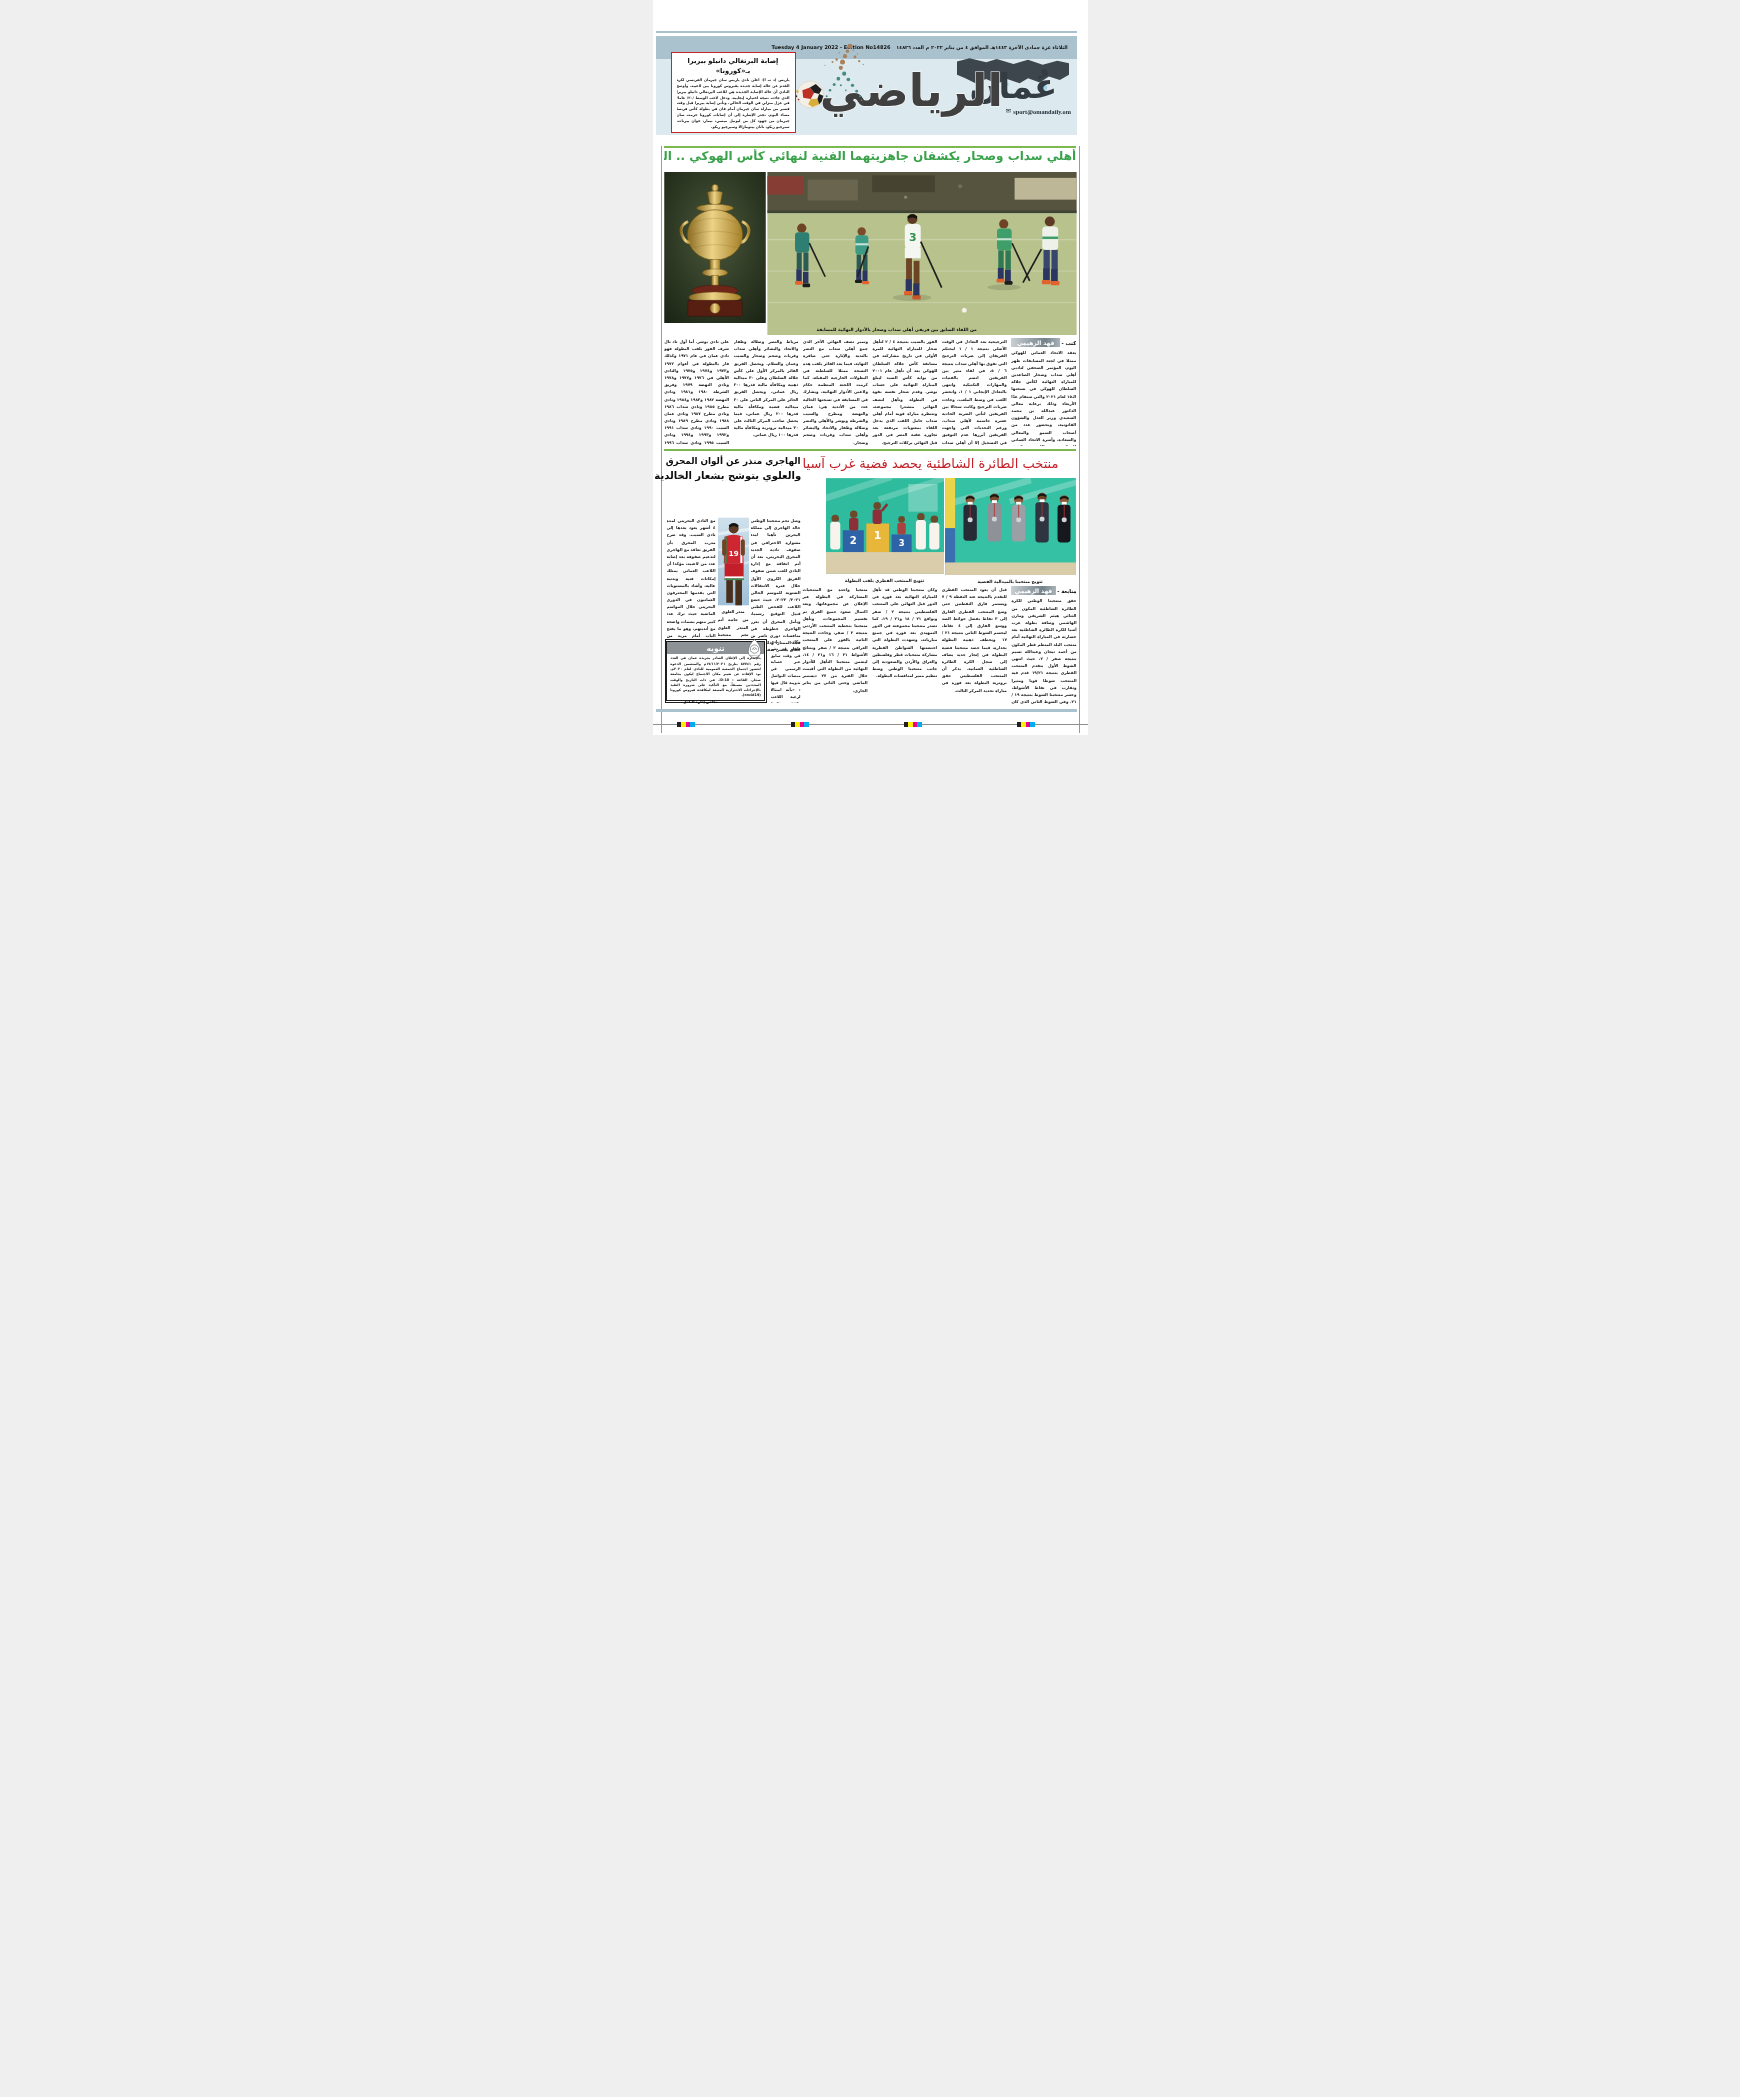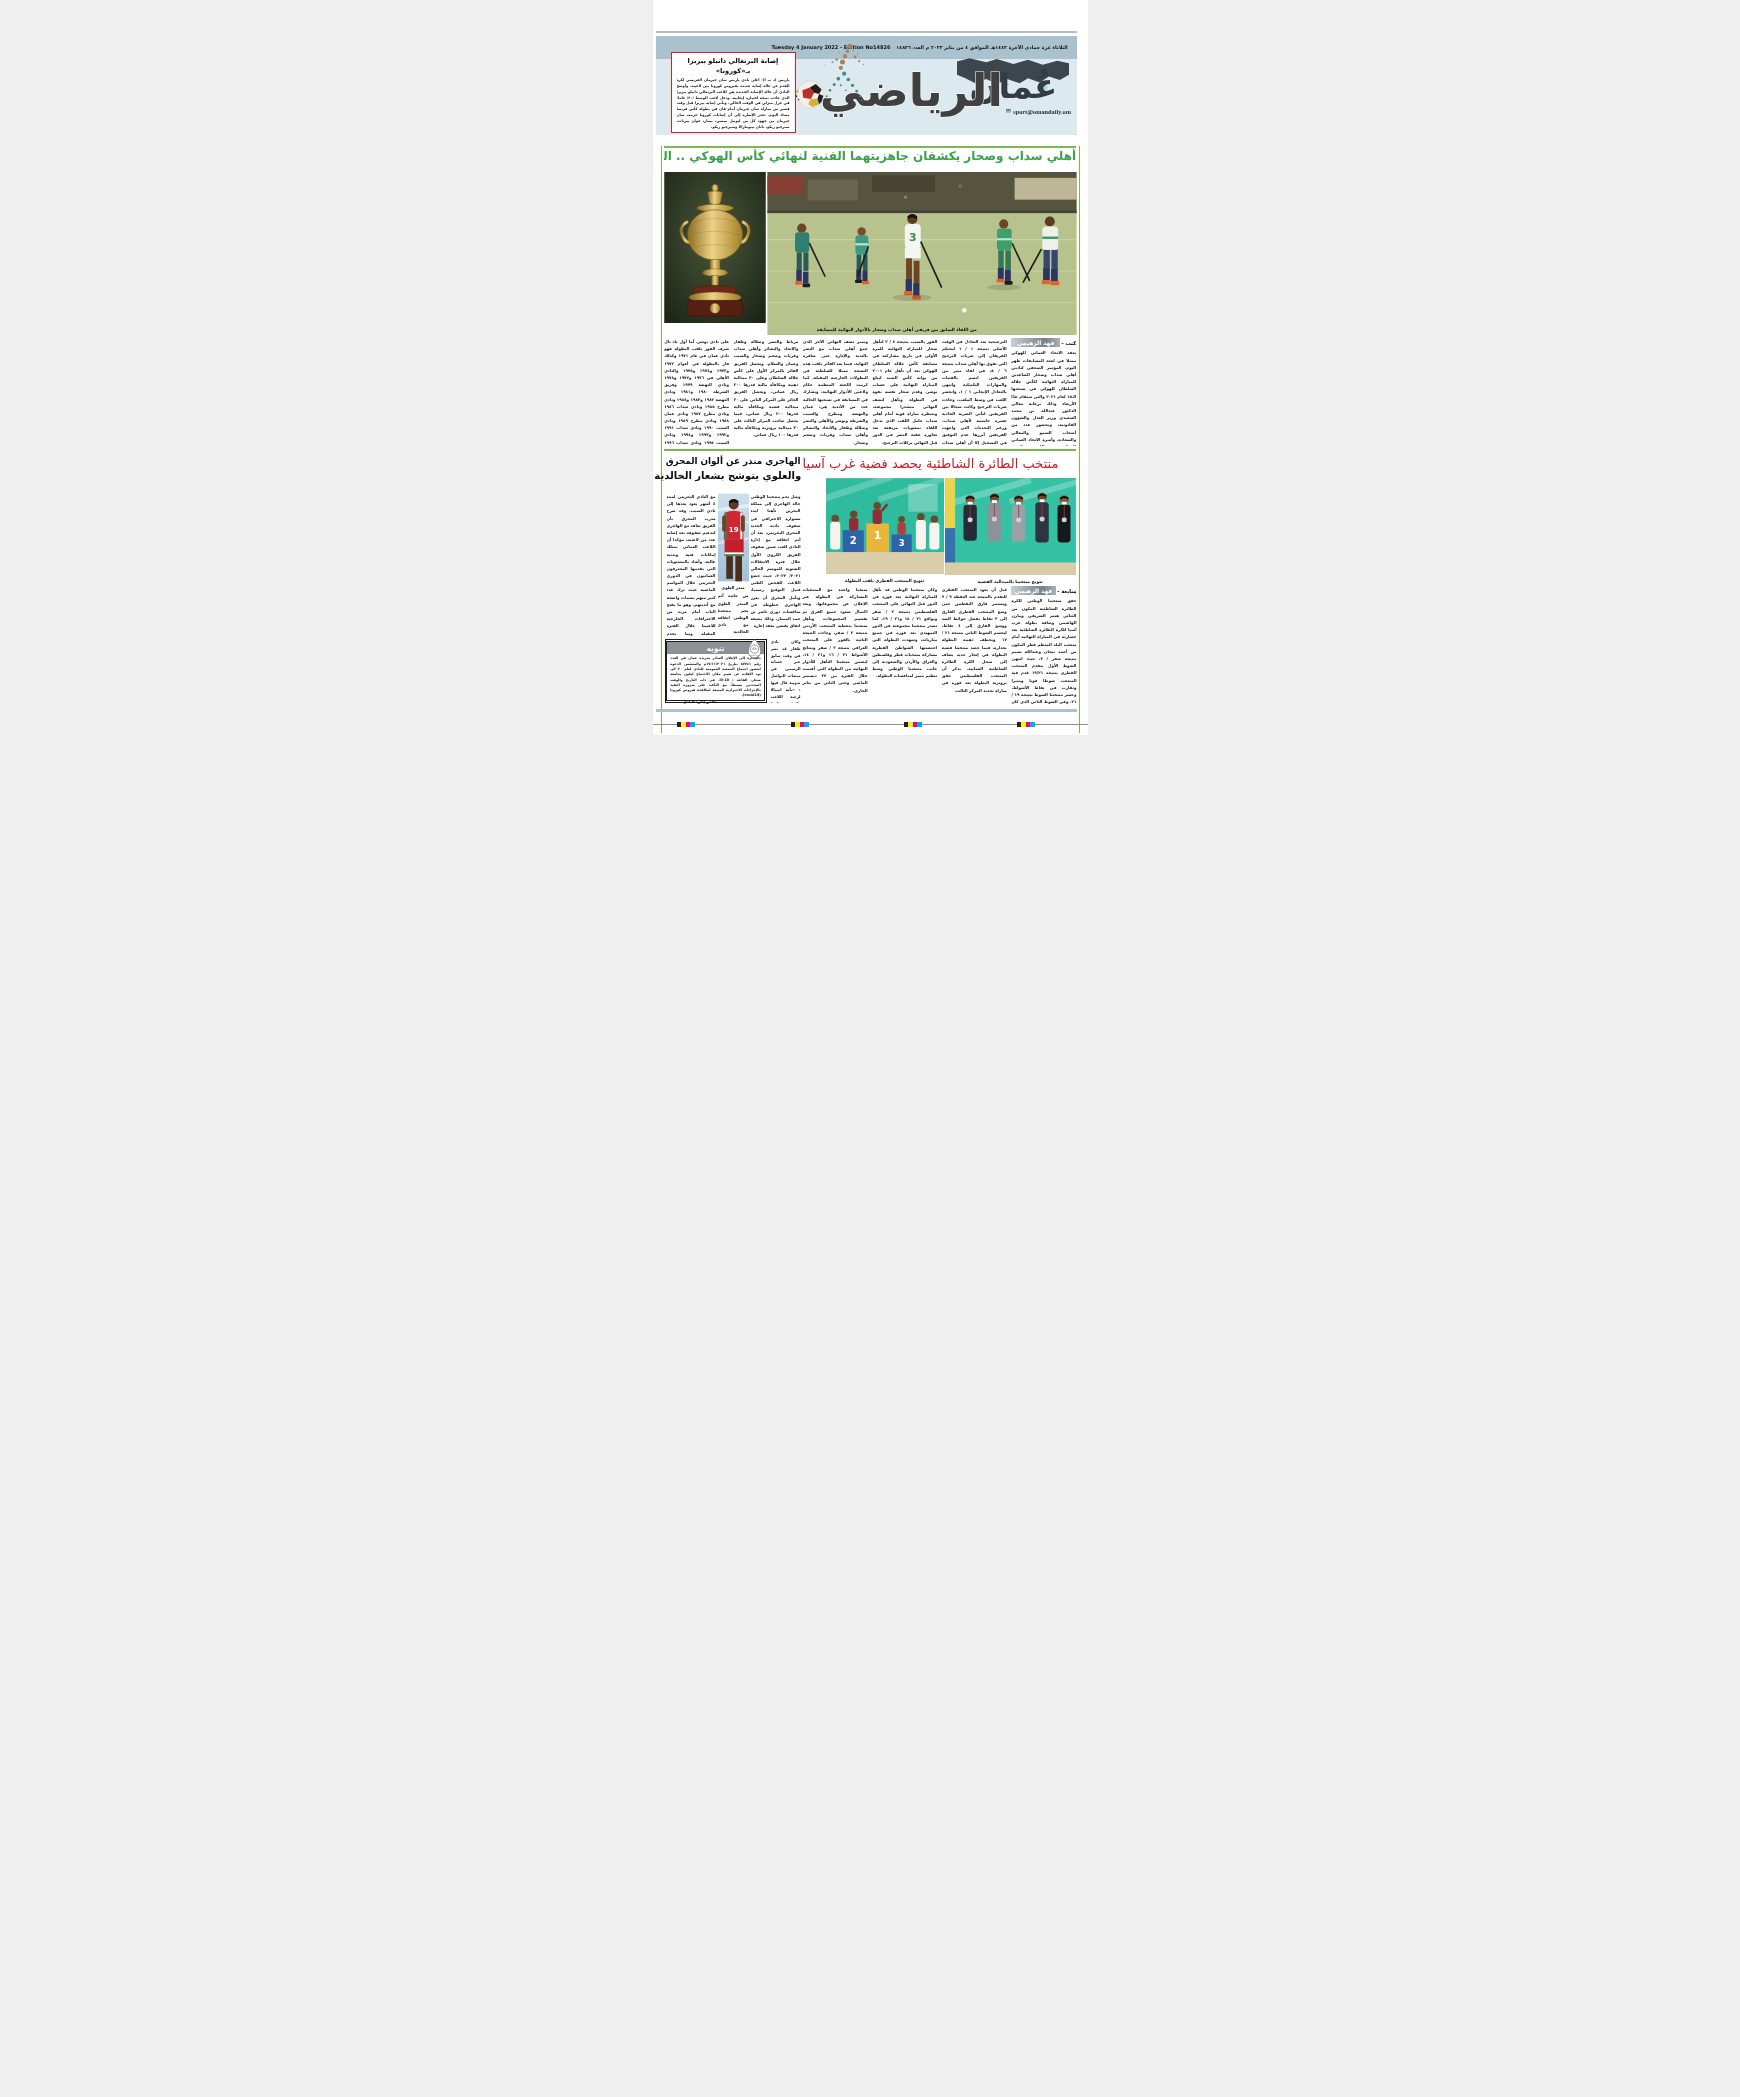--- a/index.html
+++ b/index.html
@@ -251,21 +251,21 @@
       </div>
   </div>
 
   <div class="rule abs" style="left:11.7px;top:449px;width:412px;height:1.7px;"></div>
 
   <div class="abs" style="left:12.6px;top:454px;width:136px;text-align:center;font-weight:700;color:#0b0b0b;line-height:1.6;">
     <div style="font-size:8.8px;white-space:nowrap;">الهاجري منذر عن ألوان المحرق</div>
     <div style="font-size:10px;white-space:nowrap;">والعلوي يتوشح بشعار الخالدية</div>
   </div>
 
-  <div class="abs" style="left:14px;top:493px;width:134px;height:143px;">
+  <div class="abs" style="left:14px;top:517px;width:134px;height:143px;">
     <div class="abs artxt" style="left:0;top:0;width:49px;height:143px;">مع النادي البحريني لمدة ٤ أشهر يعود بعدها إلى نادي السيب. وقد صرح مدرب المحرق بأن الفريق تعاقد مع الهاجري لتدعيم صفوفه بعد إصابة عدد من لاعبيه، مؤكدا أن اللاعب العماني يمتلك إمكانات فنية وبدنية عالية، وأشاد بالمستويات التي يقدمها المحترفون العمانيون في الدوري البحريني خلال المواسم الماضية حيث ترك عدد كبير منهم بصمات واضحة مع أنديتهم، وهو ما يفتح الباب أمام مزيد من الاحترافات الخارجية للاعبينا خلال الفترة المقبلة وبما يخدم منتخباتنا الوطنية وفق ما تسير عليه الأمور حاليا.</div>
     <div class="abs" style="left:51px;top:0;width:31px;height:143px;">
       <svg width="31" height="89" viewBox="0 0 75 212">
         <defs>
             <linearGradient id="sky2" x1="0" y1="0" x2="0" y2="1">
           <stop offset="0%" stop-color="#cfe0ec"></stop>
               <stop offset="100%" stop-color="#9fc0d8"></stop>
             </linearGradient>
           </defs>
         <rect width="75" height="212" fill="url(#sky2)"></rect>

